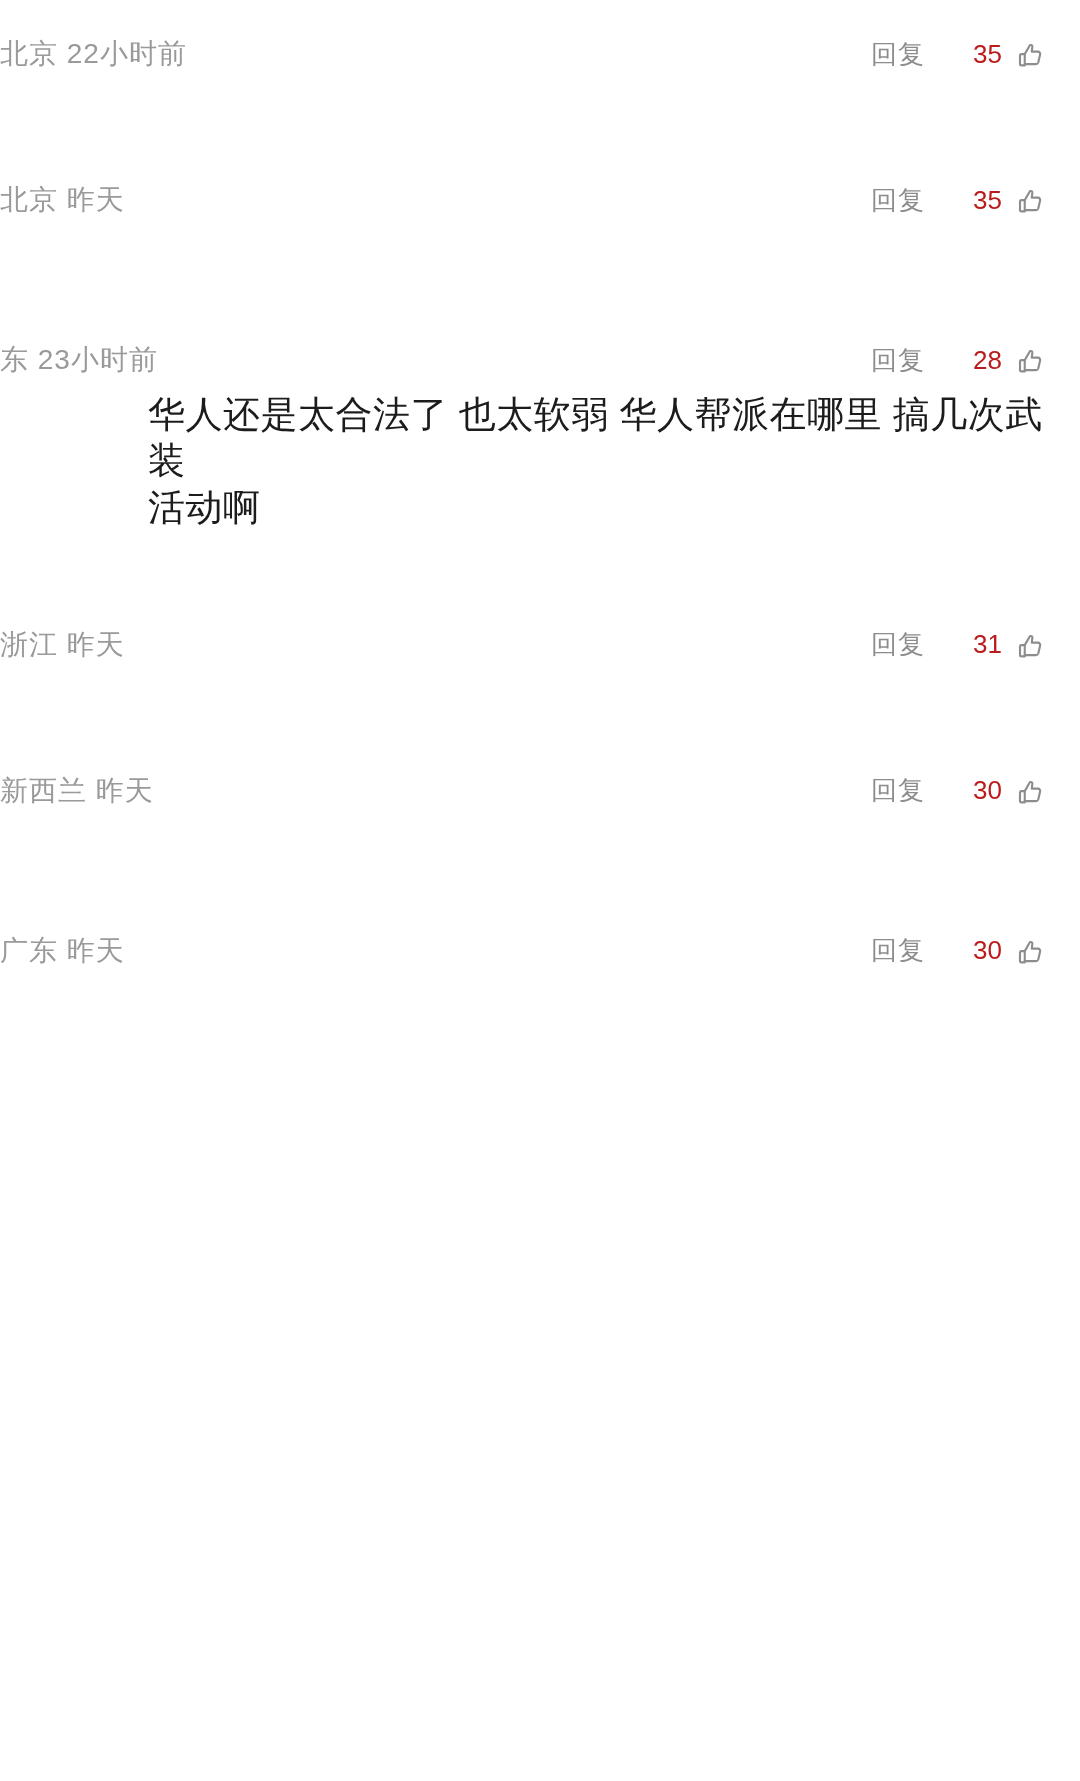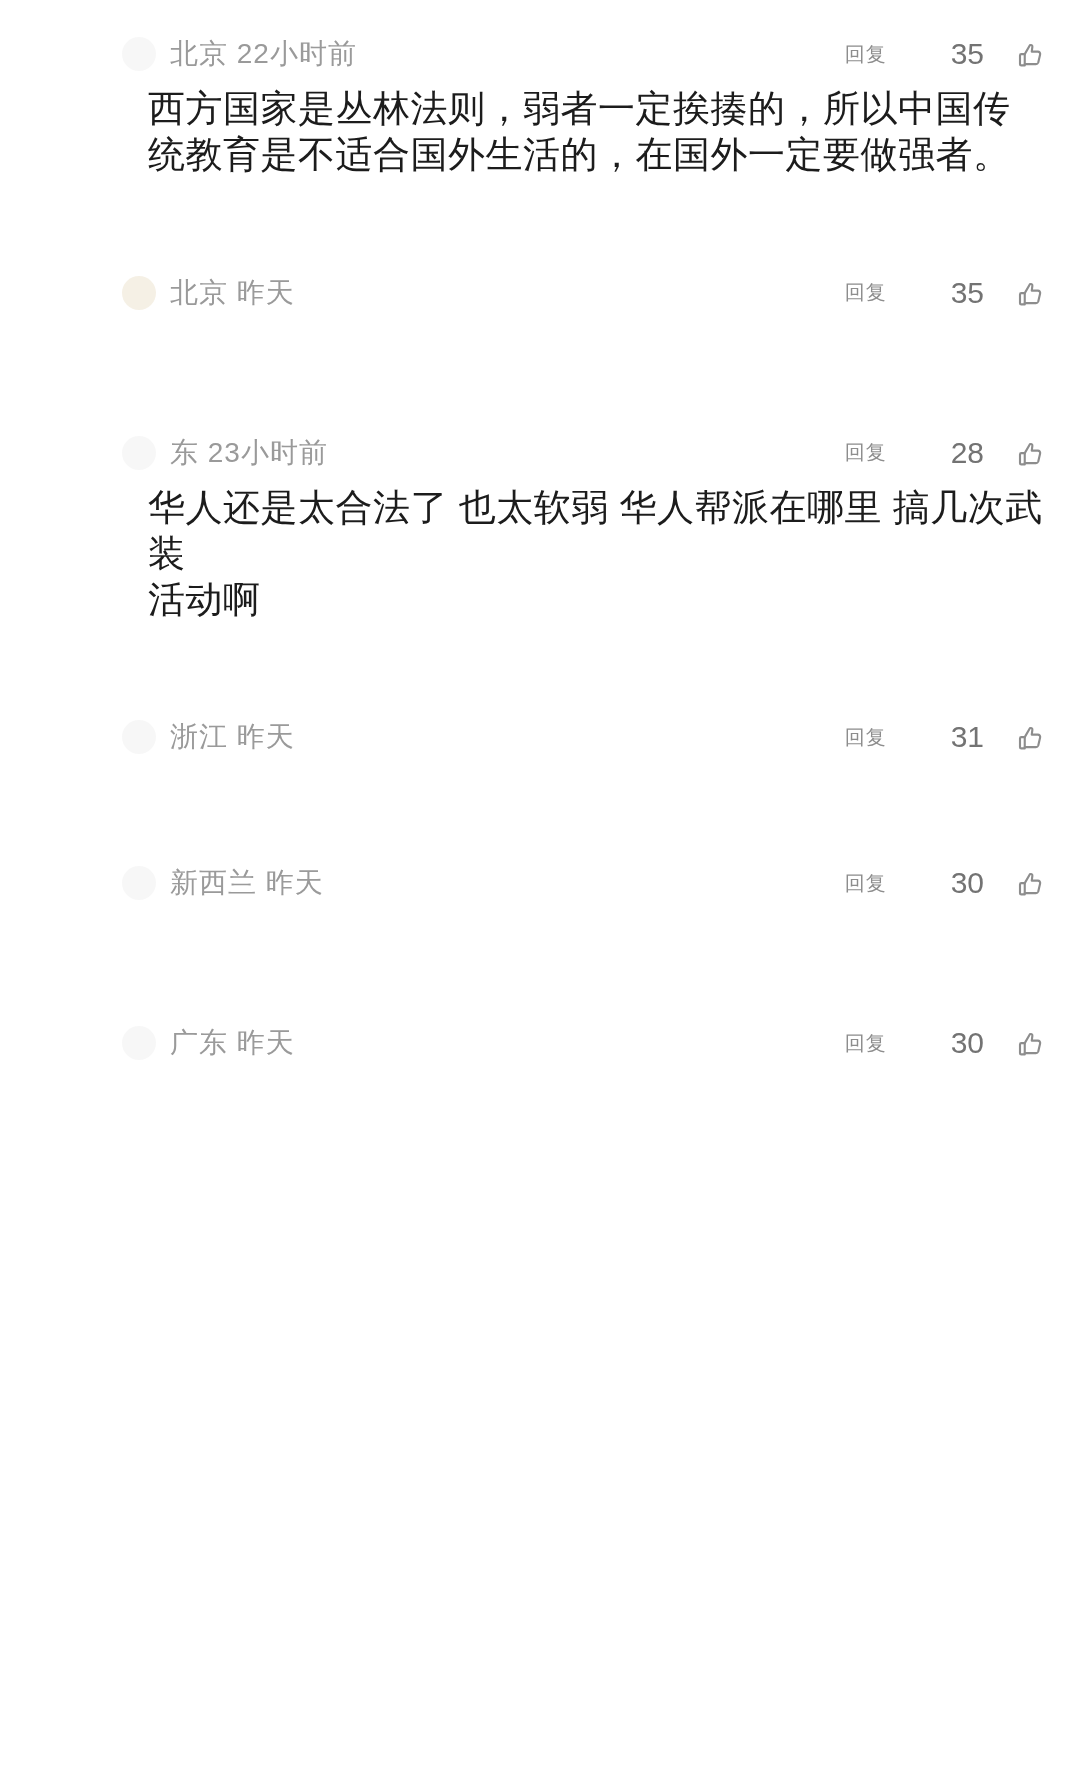--- a/index.html
+++ b/index.html
@@ -19,21 +19,20 @@
     padding: 0;
   }
   .comment {
     position: relative;
     padding: 0 0 0 0;
   }
   .comment-header {
     display: flex;
     align-items: center;
     height: 64px;
-    padding-left: 170px;
     padding-right: 34px;
     box-sizing: border-box;
   }
   .avatar {
     width: 34px;
     height: 34px;
     border-radius: 50%;
     background: #e9e9e9;
     margin-left: -48px;
     margin-right: 14px;
@@ -43,30 +42,30 @@
   .avatar.warm { background: #ece3cf; }
   .avatar.faint { background: #f1f1f1; }
   .meta {
     font-size: 28px;
     color: #9a9a9a;
     letter-spacing: 1px;
     white-space: nowrap;
   }
   .spacer { flex: 1 1 auto; }
   .reply {
-    font-size: 20px;
+    font-size: 26px;
     color: #8d8d8d;
     letter-spacing: 1px;
-    margin-right: 64px;
+    margin-right: 48px;
     text-align: right;
   }
   .like-count {
-    font-size: 30px;
-    color: #737373;
-    margin-right: 32px;
+    font-size: 26px;
+    color: #b91c1c;
+    margin-right: 14px;
   }
   .like-icon {
     width: 30px;
     height: 30px;
     display: inline-block;
     position: relative;
     top: 2px;
   }
   .like-icon svg { display: block; }
   .body {
@@ -96,21 +95,20 @@
       <span class="spacer"></span>
       <span class="reply">回复</span>
       <span class="like-count">35</span>
       <span class="like-icon">
         <svg viewBox="0 0 24 24" width="30" height="30" fill="none" stroke="#8d8d8d" stroke-width="1.7" stroke-linejoin="round" stroke-linecap="round">
           <path d="M7 10.5v9H4.2a1 1 0 0 1-1-1v-7a1 1 0 0 1 1-1H7z"></path>
           <path d="M7 10.5l4.1-7.1c.9-.6 2.1.1 2 1.2l-.5 3.9h4.9c1.2 0 2.1 1.1 1.8 2.3l-1.5 6.4a2 2 0 0 1-1.9 1.3H7"></path>
         </svg>
       </span>
     </div>
-    <div class="body">西方国家是丛林法则，弱者一定挨揍的，所以中国传统教育是不适合国外生活的，在国外一定要做强者。</div>
   </div>
 
   <div class="gap-md"></div>
 
   <div class="comment">
     <div class="comment-header">
       <span class="avatar warm"></span>
       <span class="meta">北京 昨天</span>
       <span class="spacer"></span>
       <span class="reply">回复</span>

